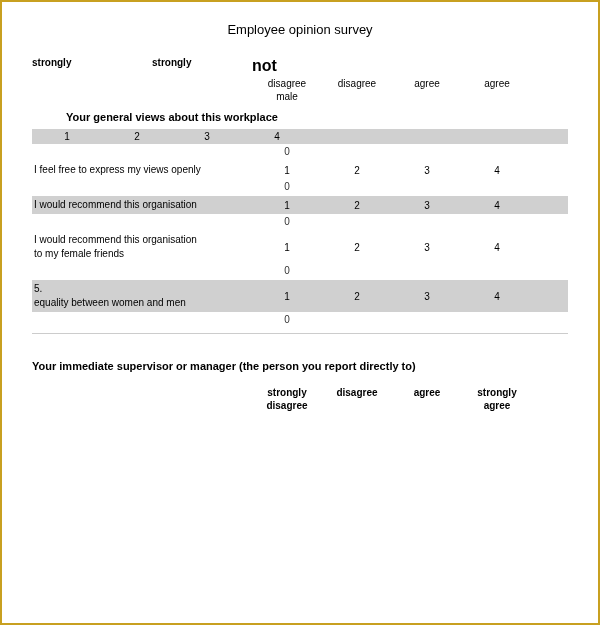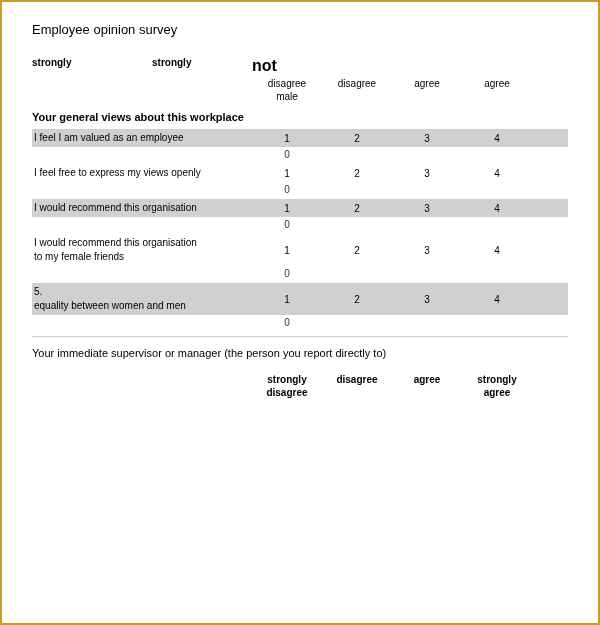--- a/index.html
+++ b/index.html
@@ -9,21 +9,21 @@
       background: #fff;
       width: 600px;
       min-height: 625px;
       border: 2px solid #c8a020;
       position: relative;
     }
     .page {
       padding: 20px 30px;
     }
     .title {
-      text-align: left;
+      text-align: center;
       font-size: 13px;
       font-weight: normal;
       margin-bottom: 20px;
     }
     .header-labels {
       display: flex;
       margin-bottom: 2px;
     }
     .header-labels .hl-strongly {
       width: 80px;
@@ -49,20 +49,21 @@
       width: 70px;
       text-align: center;
       font-size: 10px;
       line-height: 1.3;
     }
     .section-header {
       font-size: 11px;
       font-weight: bold;
       margin-top: 8px;
       margin-bottom: 6px;
+      margin-left: 34px;
     }
     .survey-row {
       display: flex;
       align-items: stretch;
       margin-bottom: 2px;
     }
     .survey-row.highlighted {
       background-color: #d0d0d0;
     }
     .row-question {
@@ -102,22 +103,22 @@
     .row-number {
       font-size: 10px;
     }
     .divider {
       border: none;
       border-top: 1px solid #ccc;
       margin: 8px 0;
     }
     .bottom-section-header {
       font-size: 11px;
-      font-weight: normal;
-      margin-top: 10px;
+      font-weight: bold;
+      margin-top: 26px;
       margin-bottom: 14px;
     }
     .bottom-col-headers {
       display: flex;
       margin-top: 4px;
     }
     .bch-spacer { width: 220px; flex-shrink: 0; }
     .bch-col {
       width: 70px;
       text-align: center;
@@ -151,23 +152,20 @@
     </div>
     <div class="ch-col">disagree</div>
     <div class="ch-col">agree</div>
     <div class="ch-col">agree</div>
   </div>
 
   <div class="section-header">Your general views about this workplace</div>
 
   <div id="survey-rows">
       <div class="survey-row highlighted">
-        <div class="row-question">
-          <div>I feel I am valued as an employee</div>
-        </div>
         <div class="row-cell">1</div>
         <div class="row-cell">2</div>
         <div class="row-cell">3</div>
         <div class="row-cell">4</div>
       </div>
       <div class="score-row">
         <div class="score-spacer"></div>
         <div class="score-cell">0</div>
       </div>
       <div class="survey-row">

